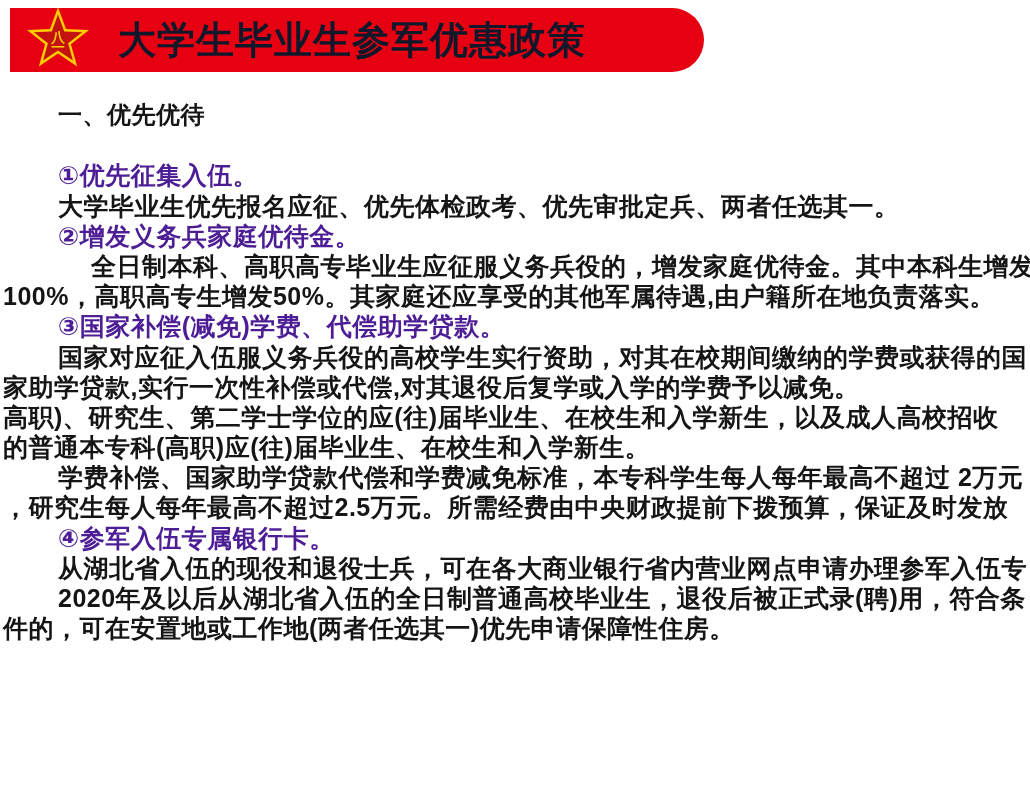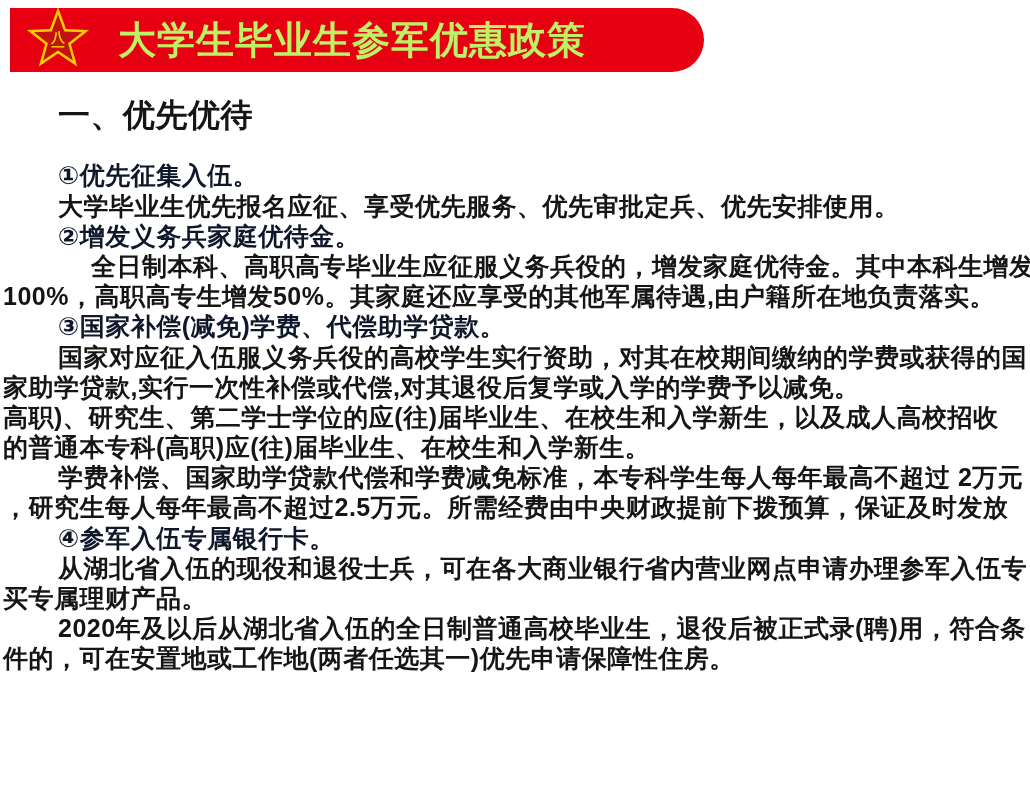--- a/index.html
+++ b/index.html
@@ -16,21 +16,21 @@
     position: absolute;
     left: 10px; top: 8px;
     width: 694px; height: 64px;
     background: #e60012;
     border-radius: 0 32px 32px 0;
     display: flex;
     align-items: center;
   }
   .emblem { margin-left: 14px; flex: 0 0 auto; display: block; }
   .banner-title {
-    color: #bef264;
+    color: #0f172a;
     font-size: 38px;
     font-weight: 700;
     margin-left: 26px;
     letter-spacing: 1px;
     white-space: nowrap;
   }
 
   
   .doc {
     position: absolute;
@@ -39,22 +39,22 @@
     font-size: 25px;
     font-weight: 600;
     letter-spacing: 0.5px;
     color: #151515;
   }
   .line {
     height: 30.2px;
     line-height: 30.2px;
     white-space: nowrap;
   }
-  .heading { font-size: 32px; font-weight: 700; }
-  .red  { color: #0f172a; }
+  .heading { font-size: 24px; font-weight: 700; }
+  .red  { color: #4c1d95; }
   .i0 { padding-left: 0px;  }
   .i1 { padding-left: 55px; }
   .i2 { padding-left: 88px; }
 </style>
 </head>
 <body>
 
 <div class="banner">
   <svg class="emblem" width="68" height="68" viewBox="0 0 100 100">
     <polygon fill="#ffcc00" points="50,2 61.8,33.8 95.7,35.2 69,56.2 78.2,88.8 50,70 21.8,88.8 31,56.2 4.3,35.2 38.2,33.8"></polygon>
@@ -63,29 +63,28 @@
     <text x="50" y="68" text-anchor="middle" font-size="20" font-weight="bold" fill="#ffcc00">一</text>
   </svg>
   <span class="banner-title">大学生毕业生参军优惠政策</span>
 </div>
 
 <div class="doc">
   <div class="line heading i1">一、优先优待</div>
   <div class="line"></div>
 
   <div class="line red i1">①优先征集入伍。</div>
-  <div class="line i1">大学毕业生优先报名应征、享受优先服务、优先审批定兵、优先安排使用。</div>
+  <div class="line i1">大学毕业生优先报名应征、优先体检政考、优先审批定兵、两者任选其一。</div>
   <div class="line red i1">②增发义务兵家庭优待金。</div>
   <div class="line i2">全日制本科、高职高专毕业生应征服义务兵役的，增发家庭优待金。其中本科生增发</div>
   <div class="line i0">100%，高职高专生增发50%。其家庭还应享受的其他军属待遇,由户籍所在地负责落实。</div>
   <div class="line red i1">③国家补偿(减免)学费、代偿助学贷款。</div>
   <div class="line i1">国家对应征入伍服义务兵役的高校学生实行资助，对其在校期间缴纳的学费或获得的国</div>
   <div class="line i0">家助学贷款,实行一次性补偿或代偿,对其退役后复学或入学的学费予以减免。</div>
   <div class="line i0">高职)、研究生、第二学士学位的应(往)届毕业生、在校生和入学新生，以及成人高校招收</div>
   <div class="line i0">的普通本专科(高职)应(往)届毕业生、在校生和入学新生。</div>
   <div class="line i1">学费补偿、国家助学贷款代偿和学费减免标准，本专科学生每人每年最高不超过 2万元</div>
   <div class="line i0">，研究生每人每年最高不超过2.5万元。所需经费由中央财政提前下拨预算，保证及时发放</div>
   <div class="line red i1">④参军入伍专属银行卡。</div>
   <div class="line i1">从湖北省入伍的现役和退役士兵，可在各大商业银行省内营业网点申请办理参军入伍专</div>
-  <div class="line i0">买专属理财产品。</div>
   <div class="line i1">2020年及以后从湖北省入伍的全日制普通高校毕业生，退役后被正式录(聘)用，符合条</div>
   <div class="line i0">件的，可在安置地或工作地(两者任选其一)优先申请保障性住房。</div>
 </div>
 
 </body></html>

